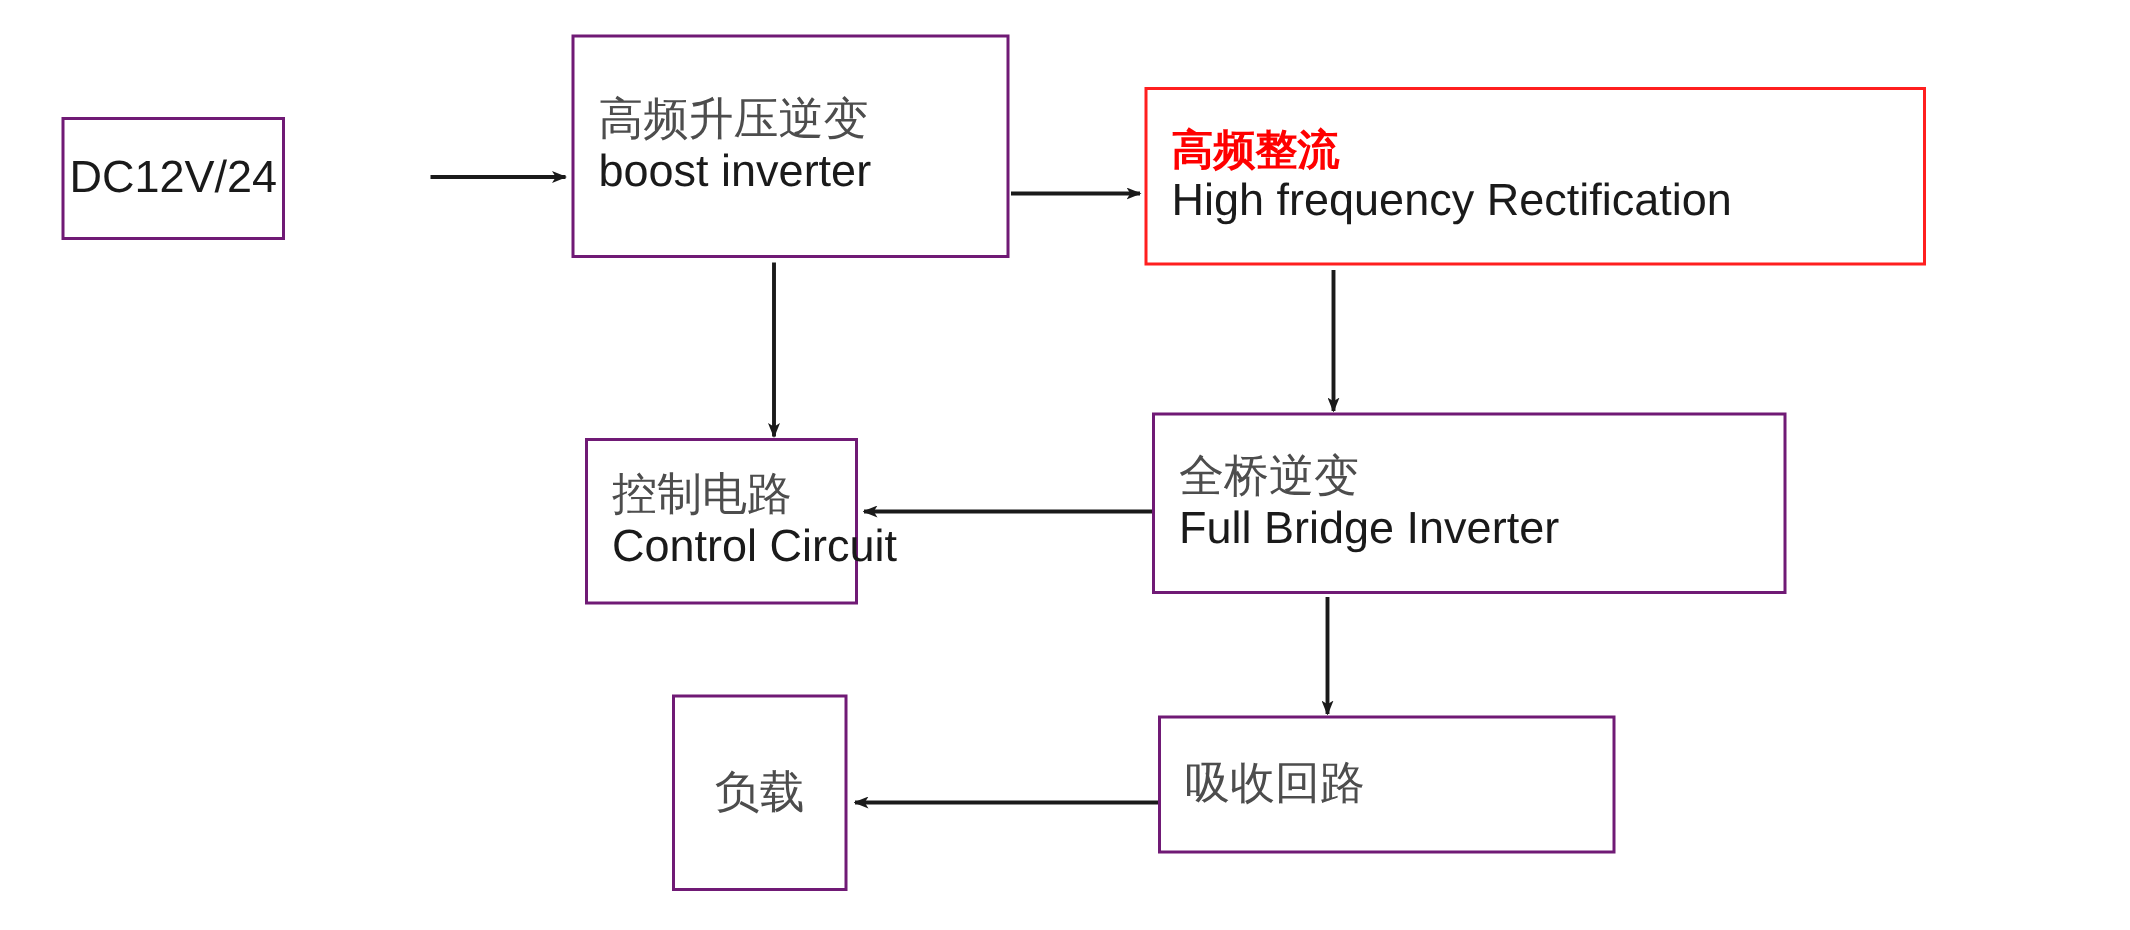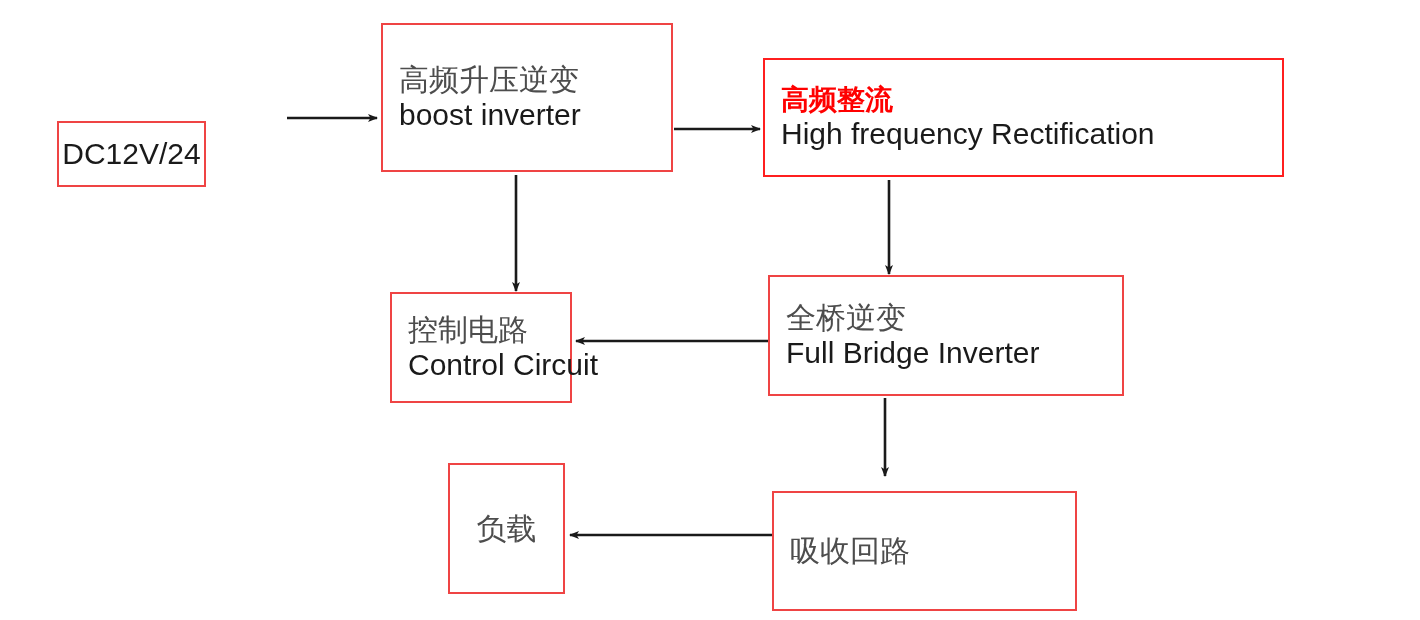--- a/index.html
+++ b/index.html
@@ -11,21 +11,21 @@
     position: relative;
     width: 1420px;
     height: 620px;
     background: #ffffff;
     overflow: hidden;
     font-family: "Liberation Sans", sans-serif;
   }
   .box {
     position: absolute;
     box-sizing: border-box;
-    border: 2px solid #ef4444;
+    border: 2px solid #701a75;
     background: #ffffff;
     display: flex;
     flex-direction: column;
     justify-content: center;
   }
   .box.red {
     border: 2px solid #ff1f1f;
   }
   .box .pad {
     padding-left: 16px;
@@ -78,21 +78,21 @@
       <line x1="287" y1="118" x2="377" y2="118"></line>
       <line x1="674" y1="129" x2="760" y2="129"></line>
       <line x1="516" y1="175" x2="516" y2="291"></line>
       <line x1="889" y1="180" x2="889" y2="274"></line>
       <line x1="769" y1="341" x2="576" y2="341"></line>
       <line x1="885" y1="398" x2="885" y2="476"></line>
       <line x1="772" y1="535" x2="570" y2="535"></line>
     </g>
   </svg>
 
-  <div class="box center" style="left:57px; top:78px; width:149px; height:66px;margin-top:43px;">
+  <div class="box center" style="left:41px; top:78px; width:149px; height:82px;">
     <div class="pad">
       <div class="en">DC12V/24</div>
     </div>
   </div>
 
   <div class="box" style="left:381px; top:23px; width:292px; height:149px;">
     <div class="pad">
       <div class="cn">高频升压逆变</div>
       <div class="en">boost inverter</div>
     </div>
@@ -105,32 +105,32 @@
     </div>
   </div>
 
   <div class="box" style="left:390px; top:292px; width:182px; height:111px;">
     <div class="pad">
       <div class="cn">控制电路</div>
       <div class="en">Control Circuit</div>
     </div>
   </div>
 
-  <div class="box" style="left:768px; top:275px; width:356px; height:121px;">
+  <div class="box" style="left:768px; top:275px; width:423px; height:121px;">
     <div class="pad">
       <div class="cn">全桥逆变</div>
       <div class="en">Full Bridge Inverter</div>
     </div>
   </div>
 
   <div class="box center" style="left:448px; top:463px; width:117px; height:131px;">
     <div class="pad">
       <div class="cn">负载</div>
     </div>
   </div>
 
-  <div class="box" style="left:772px; top:491px; width:305px; height:120px;">
+  <div class="box" style="left:772px; top:477px; width:305px; height:92px;">
     <div class="pad">
       <div class="cn">吸收回路</div>
     </div>
   </div>
 
 </div>
 
 </body></html>

